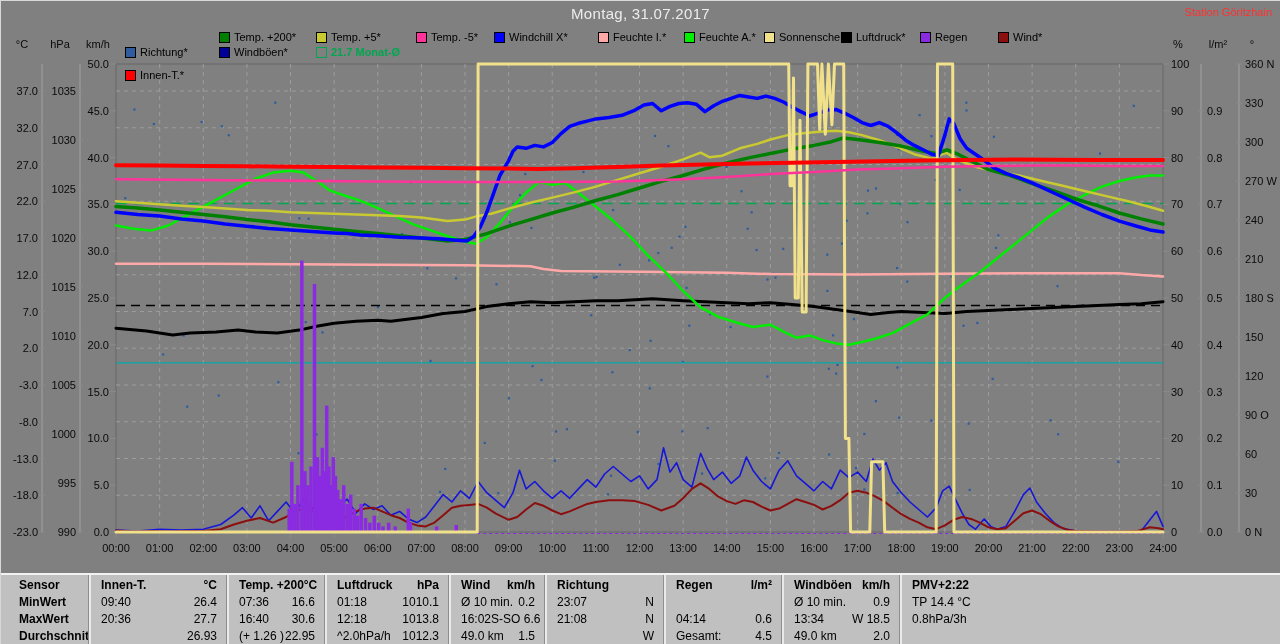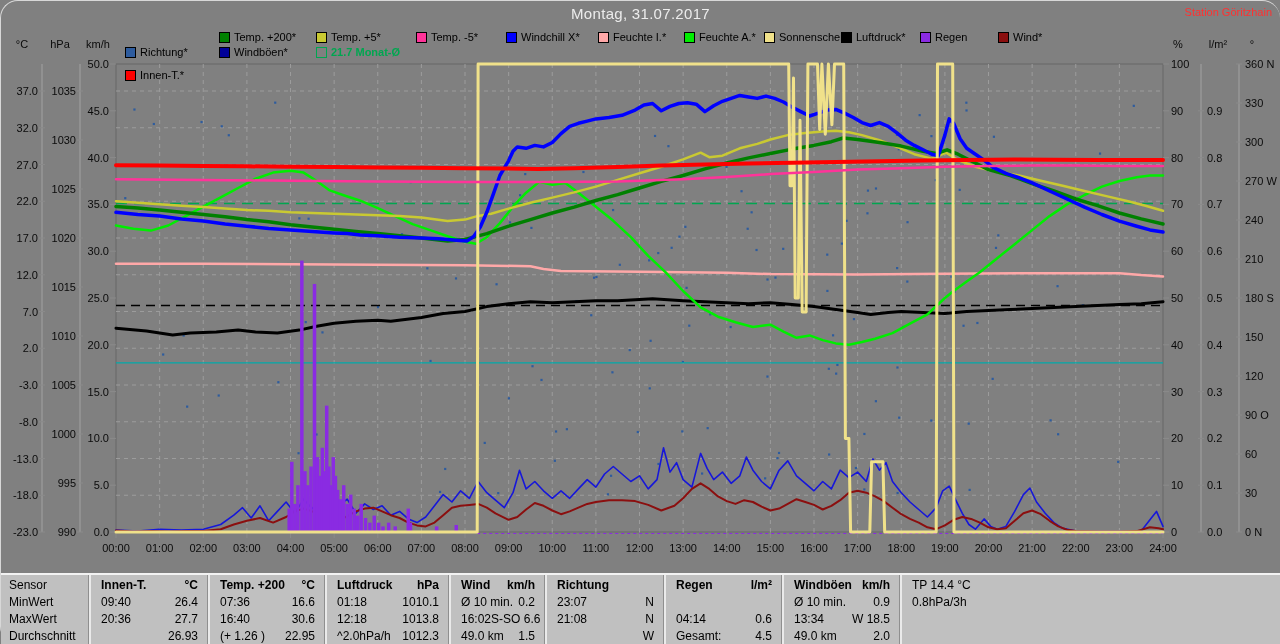--- a/index.html
+++ b/index.html
@@ -2,21 +2,21 @@
 <html><head>
 <meta charset="utf-8">
 <style>
   html,body{margin:0;padding:0;}
   body{
     width:1280px;height:644px;position:relative;overflow:hidden;
     background:#808080;
     font-family:"Liberation Sans", sans-serif;
     -webkit-font-smoothing:none;
   }
-  .win{position:absolute;inset:0;border-top:1px solid #d8d8d8;border-left:1px solid #d8d8d8;border-radius:18px;}
+  .win{position:absolute;inset:0;border-top:1px solid #d8d8d8;border-left:1px solid #d8d8d8;}
   .title{
     position:absolute;top:4px;left:0;width:100%;text-align:center;
     font-size:15px;color:#ececec;letter-spacing:.3px;
   }
   .station{
     position:absolute;top:5px;right:8px;font-size:11px;color:#ff3030;
   }
   .legend-item{
     position:absolute;height:12px;display:flex;align-items:center;gap:4px;
     font-size:11px;color:#000;white-space:nowrap;
@@ -28,21 +28,21 @@
   svg#chart{position:absolute;top:0;left:0;}
   .stats{
     position:absolute;left:0;top:572px;width:1280px;height:72px;
     background:#c0c0c0;border-top:2px solid #f2f2f2;
     display:flex;box-sizing:border-box;font-size:12px;color:#000;
   }
   .sec{box-sizing:border-box;padding-top:2px;}
   .sec + .sec{border-left:2px solid #eaeaea;box-shadow:-1px 0 0 #8f8f8f;}
   .srow{height:17px;line-height:17px;display:flex;justify-content:space-between;padding:0 10px;white-space:nowrap;overflow:hidden;}
   .srow.hdr, .srow .u{font-weight:bold;}
-  .labels .srow{font-weight:normal;justify-content:flex-start;padding-left:8px;}
+  .labels .srow{font-weight:bold;justify-content:flex-start;padding-left:18px;}
 </style>
 </head>
 <body>
 
 <div class="win">
   <div class="title">Montag, 31.07.2017</div>
   <div class="station">Station Göritzhain</div>
   <svg id="chart" width="1280" height="572">
       <line x1="41" y1="63" x2="41" y2="531" stroke="#a2a2a2" stroke-width="1"></line>
       <line x1="79" y1="63" x2="79" y2="531" stroke="#a2a2a2" stroke-width="1"></line>
@@ -474,21 +474,21 @@
         <span>Temp. +200*</span>
       </div>
       <div class="legend-item" style="left: 315px; top: 30px;">
         <span class="legend-box" style="background: rgb(201, 201, 50);"></span>
         <span>Temp. +5*</span>
       </div>
       <div class="legend-item" style="left: 401px; top: 30px; margin-left: 14px;">
         <span class="legend-box" style="background: rgb(255, 51, 153);"></span>
         <span>Temp. -5*</span>
       </div>
-      <div class="legend-item" style="left: 505px; top: 30px;">
+      <div class="legend-item" style="left: 493px; top: 30px;">
         <span class="legend-box" style="background: rgb(0, 0, 255);"></span>
         <span>Windchill X*</span>
       </div>
       <div class="legend-item" style="left: 597px; top: 30px;">
         <span class="legend-box" style="background: rgb(255, 168, 168);"></span>
         <span>Feuchte I.*</span>
       </div>
       <div class="legend-item" style="left: 683px; top: 30px;">
         <span class="legend-box" style="background: rgb(0, 238, 0);"></span>
         <span>Feuchte A.*</span>
@@ -522,39 +522,39 @@
         <span style="color: rgb(0, 166, 80); font-weight: bold;">21.7 Monat-Ø</span>
       </div>
     </div>
   <div id="stats" class="stats">
       <div class="sec labels" style="width: 88px;">
         <div class="srow hdr">Sensor</div>
         <div class="srow">MinWert</div>
         <div class="srow">MaxWert</div>
         <div class="srow">Durchschnitt</div>
       </div>
-      <div class="sec" style="width: 119px;">
+      <div class="sec" style="width: 138px;">
         <div class="srow hdr">
           <span>Innen-T.</span>
           <span class="u">°C</span>
         </div>
         <div class="srow">
           <span>09:40</span>
           <span>26.4</span>
         </div>
         <div class="srow">
           <span>20:36</span>
           <span>27.7</span>
         </div>
         <div class="srow">
           <span></span>
           <span>26.93</span>
         </div>
       </div>
-      <div class="sec" style="width: 117px;">
+      <div class="sec" style="width: 98px;">
         <div class="srow hdr">
           <span>Temp. +200</span>
           <span class="u">°C</span>
         </div>
         <div class="srow">
           <span>07:36</span>
           <span>16.6</span>
         </div>
         <div class="srow">
           <span>16:40</span>
@@ -649,20 +649,24 @@
         <div class="srow">
           <span>13:34</span>
           <span>W 18.5</span>
         </div>
         <div class="srow">
           <span>49.0 km</span>
           <span>2.0</span>
         </div>
       </div>
       <div class="sec" style="width: auto; flex: 1 1 0%;">
+        <div class="srow hdr">
+          <span>PMV+2:22</span>
+          <span class="u"></span>
+        </div>
         <div class="srow">
           <span>TP 14.4 °C</span>
           <span></span>
         </div>
         <div class="srow">
           <span>0.8hPa/3h</span>
           <span></span>
         </div>
       </div>
     </div>

